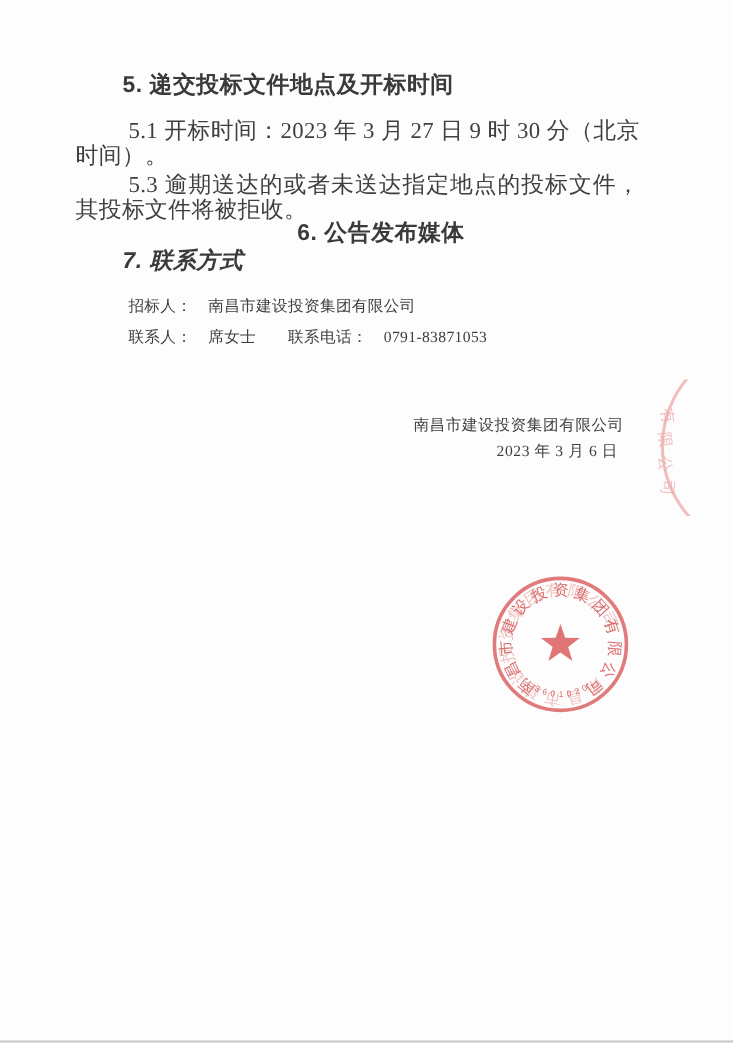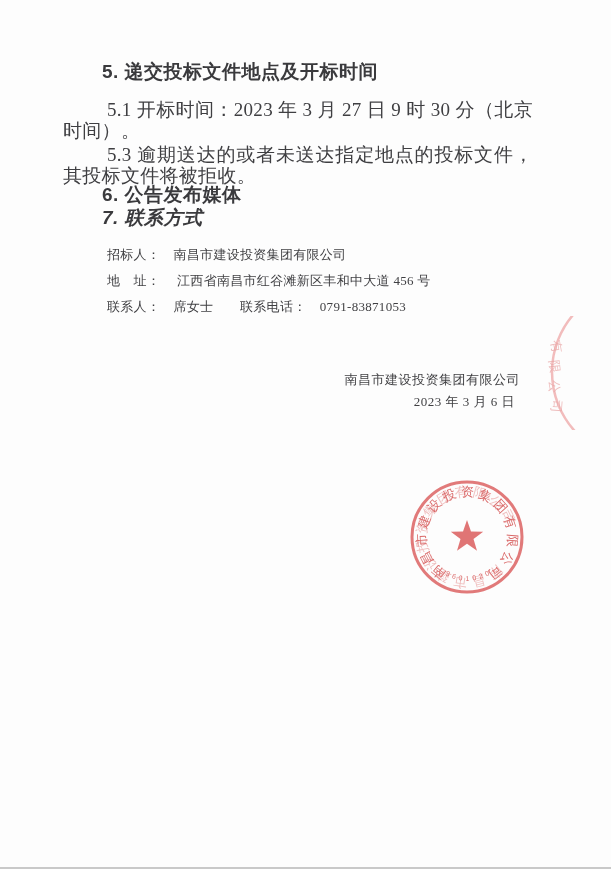--- a/index.html
+++ b/index.html
@@ -28,21 +28,21 @@
   .para {
     font-size: 19px;
     line-height: 20.5px;
     text-align: justify;
     text-indent: 44px;
     margin: 0 0 4px 0;
     letter-spacing: 0.3px;
   }
   .para-first { margin-top: 21px; }
   .para-last  { margin-bottom: 0; }
-  .h6 { margin-top: 1px; }
+  .h6 { margin-top: 1px; text-align: center; }
   .para-media { line-height: 24.5px; margin: 9px 0 0 0; }
   .h7 { margin-top: 8px; font-style: italic; }
   .contact-block { margin: 17px 0 0 44px; }
   .agency-block  { margin: 19px 0 0 44px; }
   .contact-line {
     font-size: 13px;
     line-height: 26px;
     letter-spacing: 0.3px;
     white-space: pre-wrap;
   }
@@ -89,21 +89,20 @@
   <div class="sec-heading">5. 递交投标文件地点及开标时间</div>
   <p class="para para-first">5.1 开标时间：2023 年 3 月 27 日 9 时 30 分（北京时间）。</p>
   <p class="para para-last">5.3 逾期送达的或者未送达指定地点的投标文件，其投标文件将被拒收。</p>
 
   <div class="sec-heading h6">6. 公告发布媒体</div>
 
   <div class="sec-heading h7">7. 联系方式</div>
 
   <div class="contact-block">
     <div class="contact-line">招标人：　南昌市建设投资集团有限公司</div>
-    <div class="contact-line">地　址：　 江西省南昌市红谷滩新区丰和中大道 456 号</div>
     <div class="contact-line">联系人：　席女士　　联系电话：　0791-83871053</div>
   </div>
 
 
   <div class="signature-block">
     <div class="signature-line">南昌市建设投资集团有限公司</div>
     <div class="signature-line signature-date">2023 年 3 月 6 日</div>
   </div>
 
 </div>

